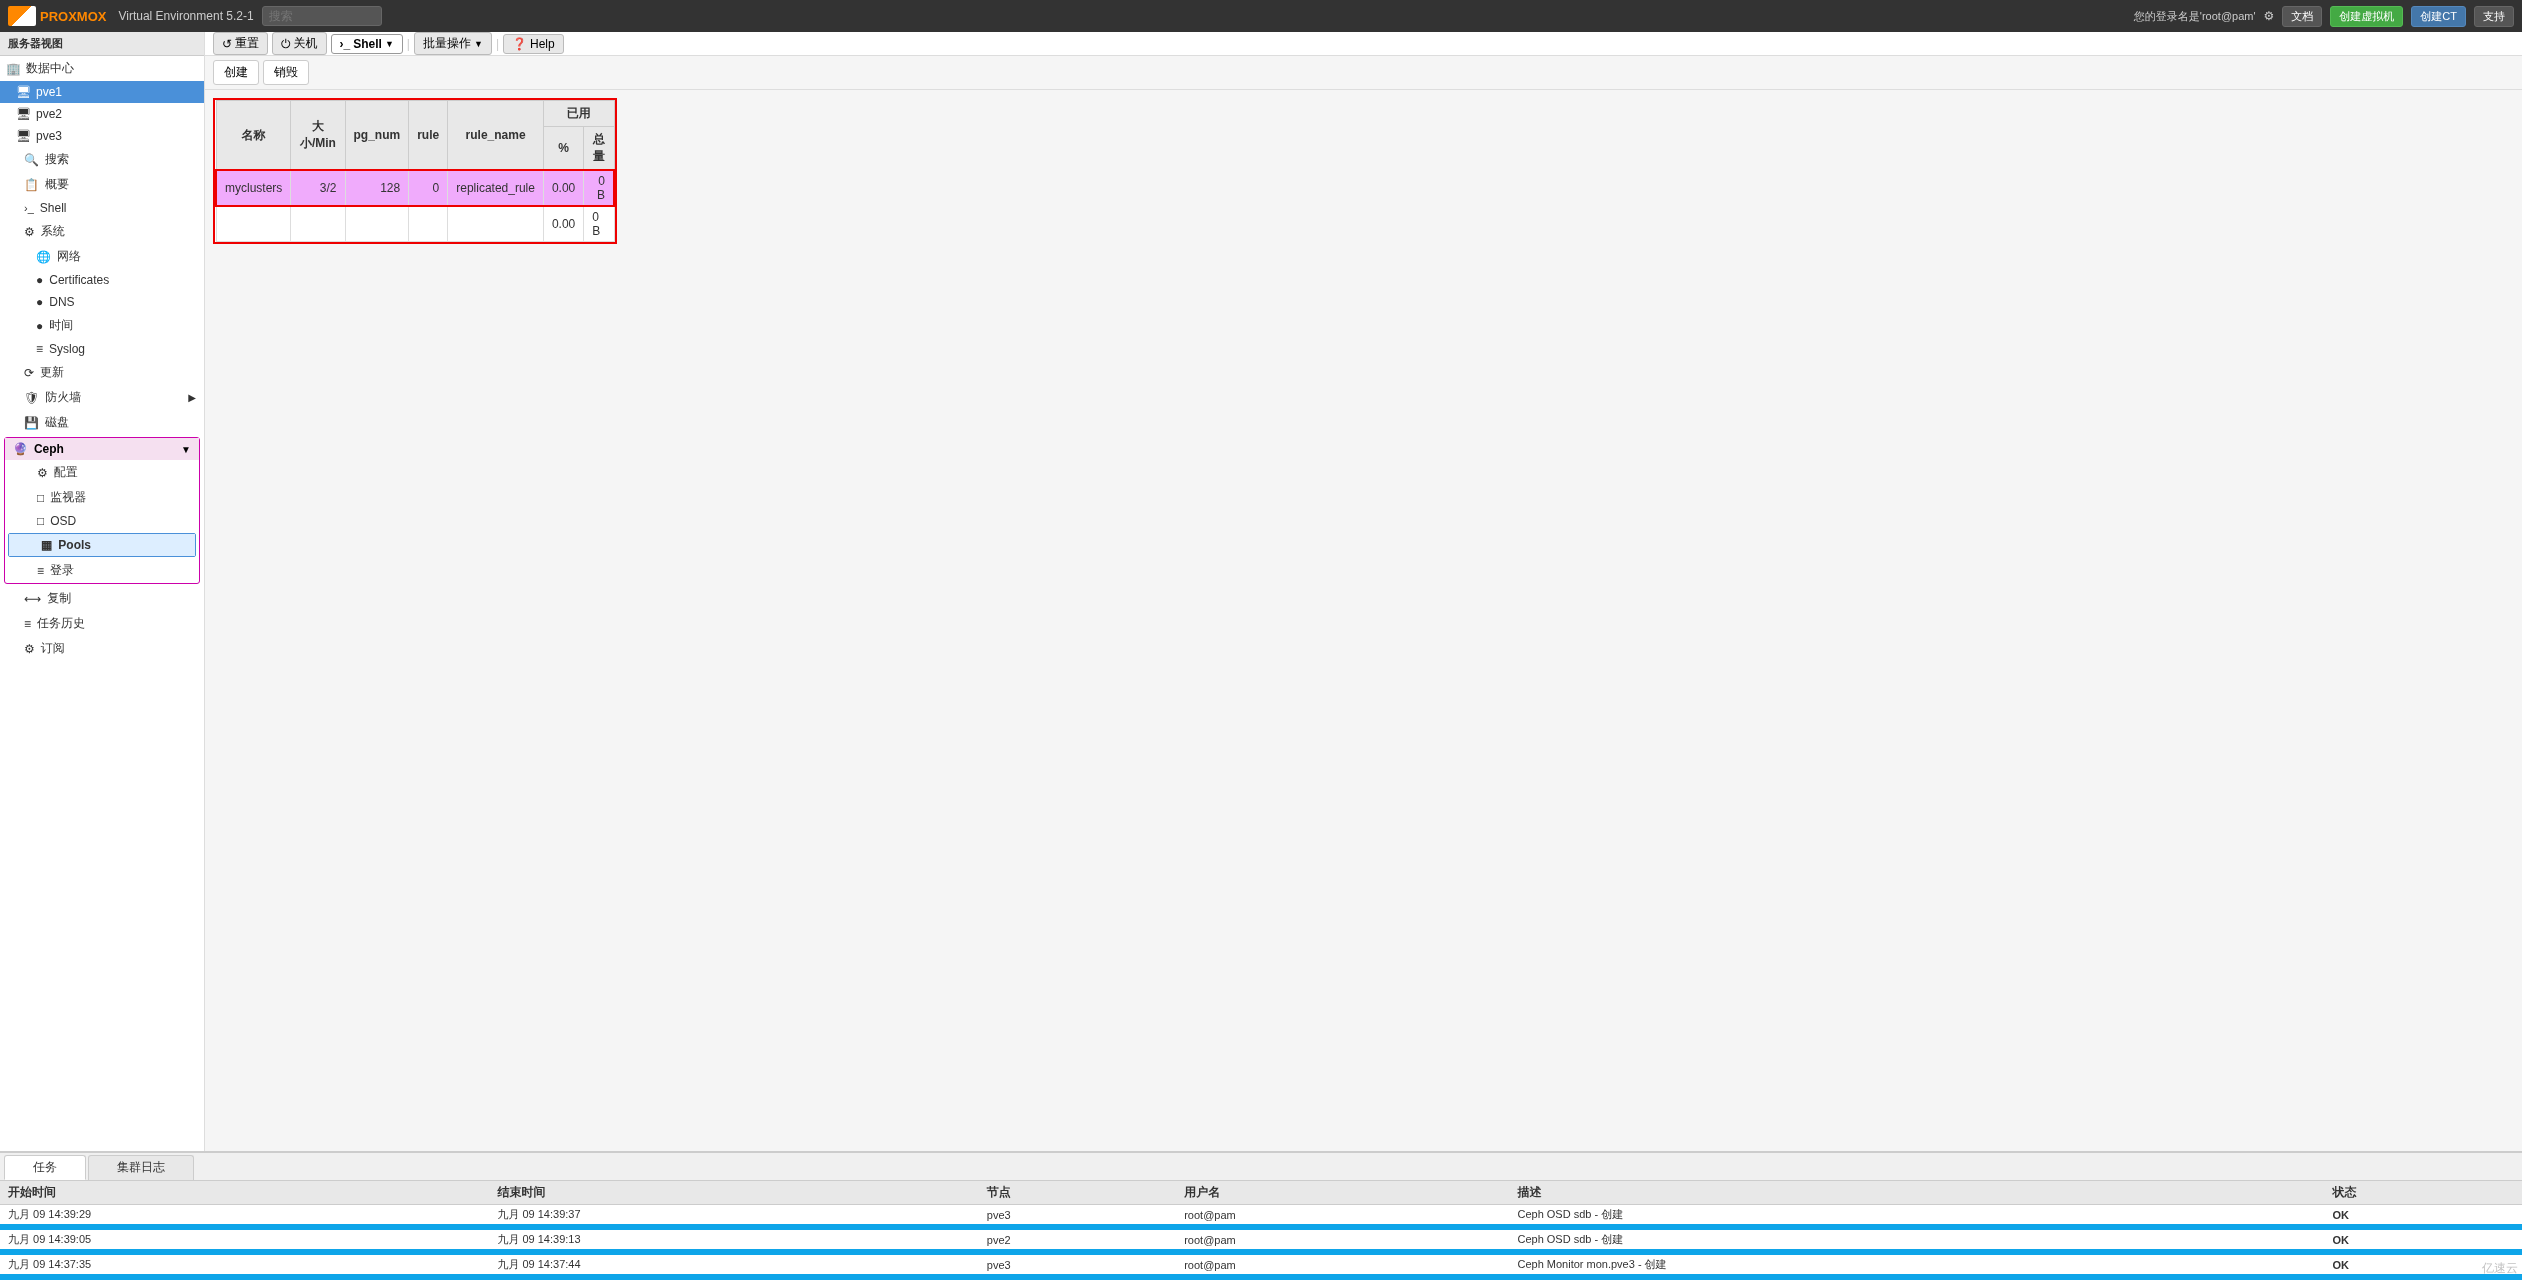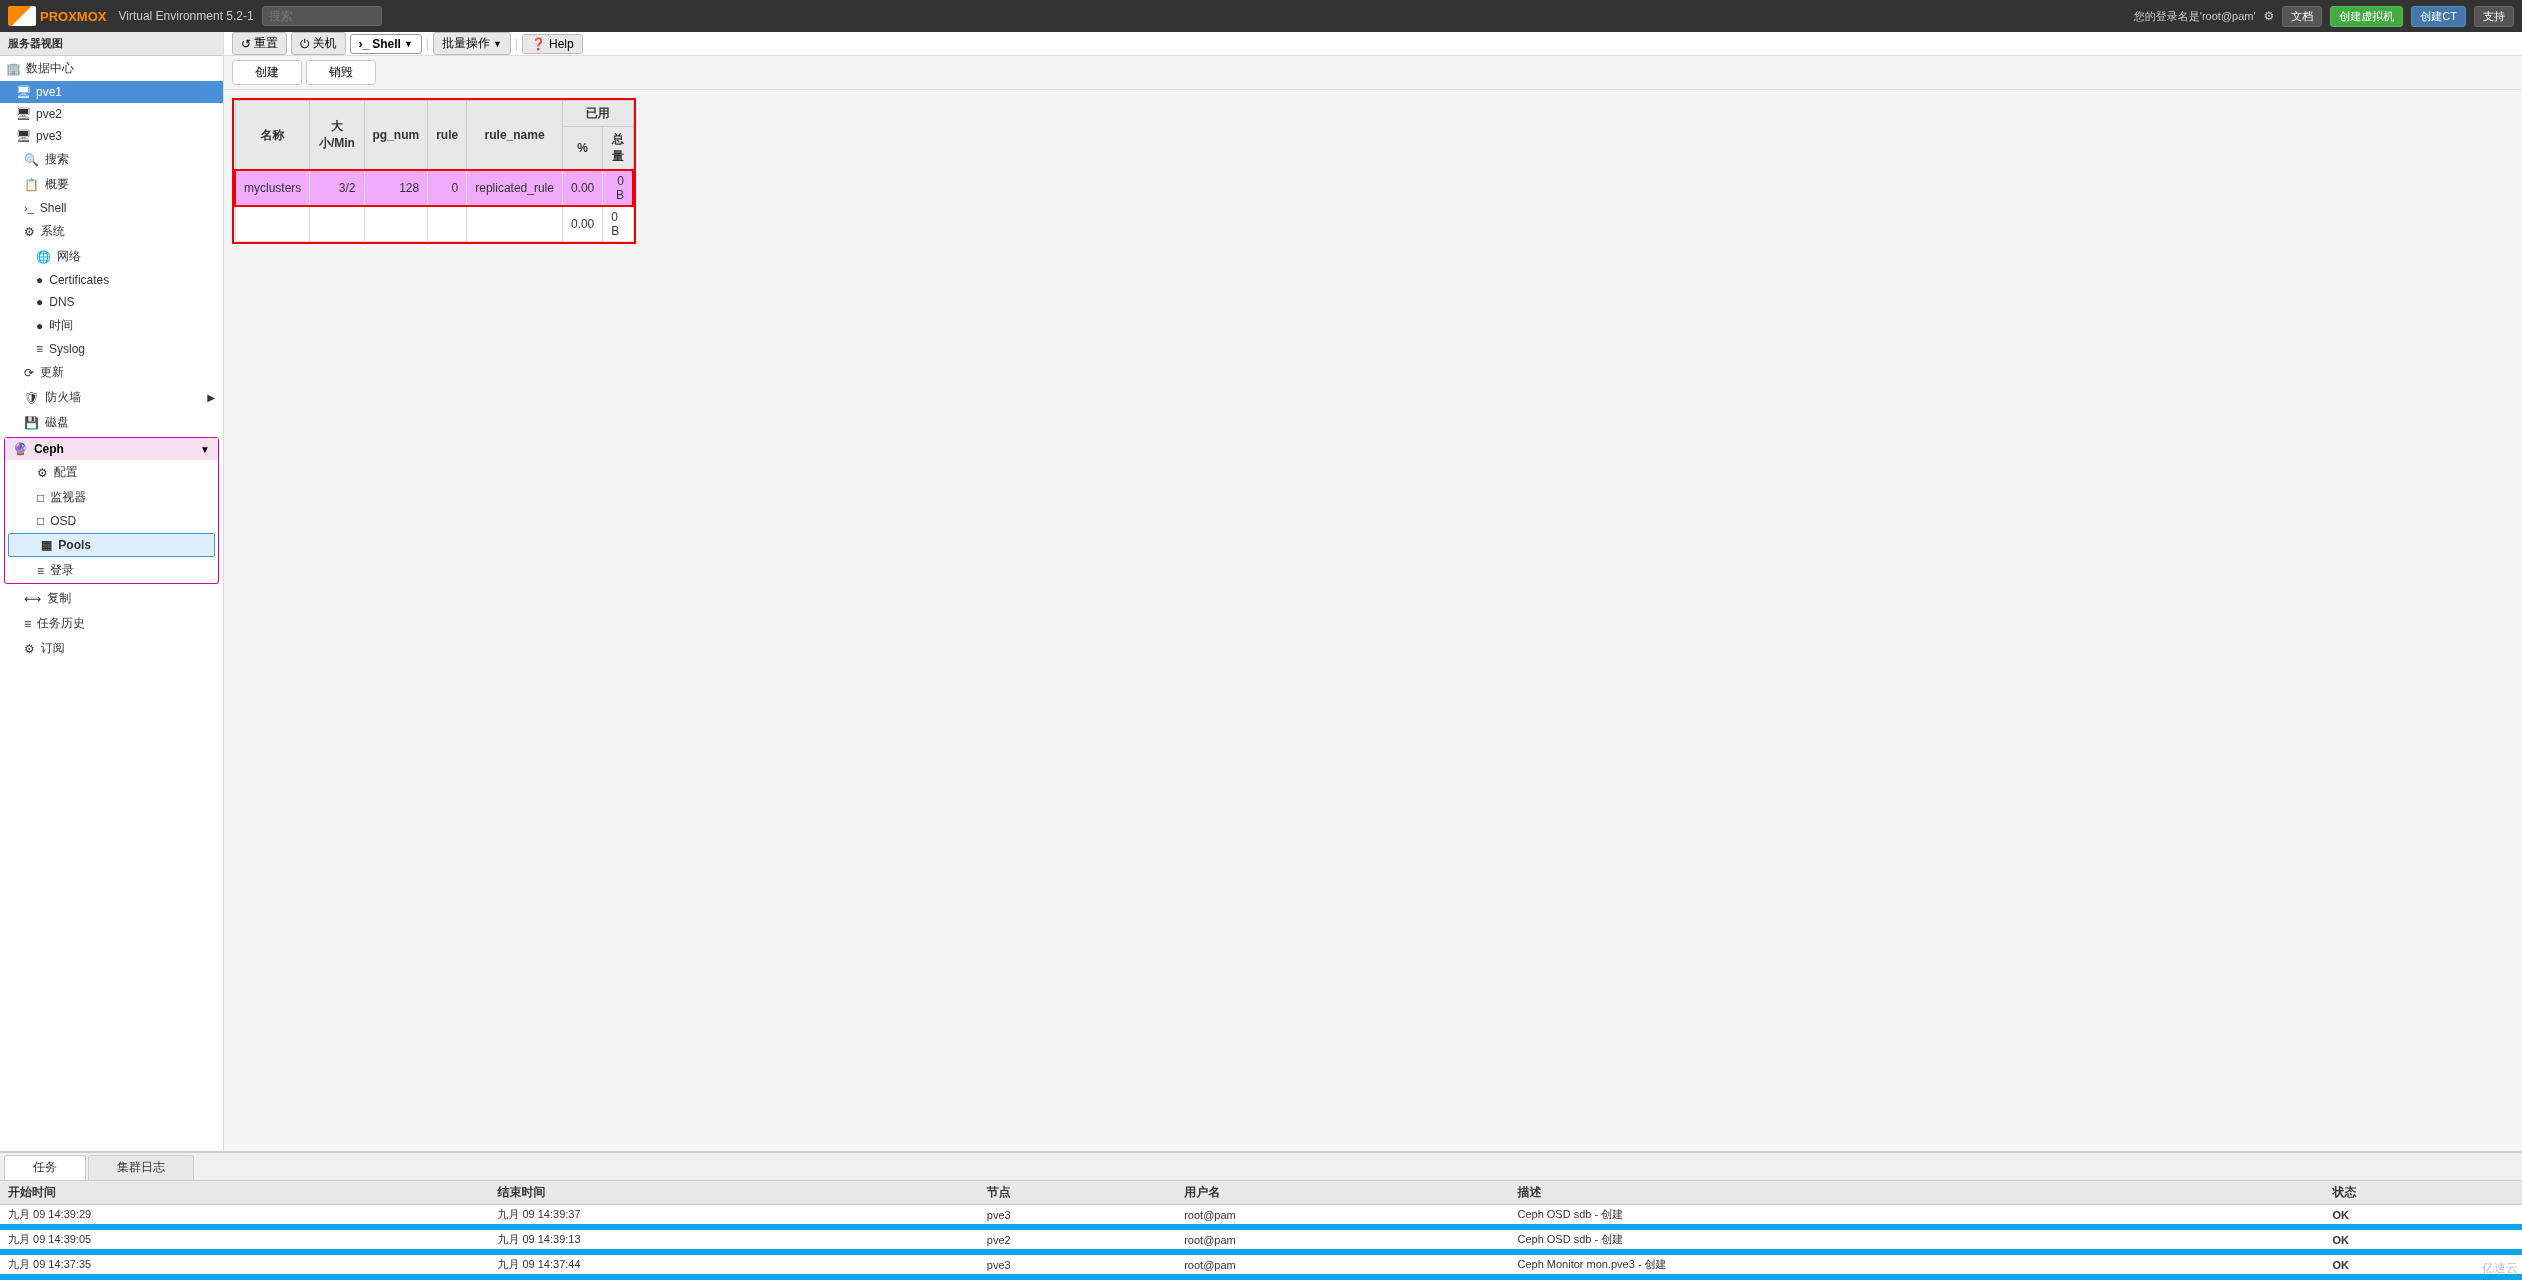--- a/index.html
+++ b/index.html
@@ -40,21 +40,21 @@
 
     
     #main-layout {
       display: flex;
       flex: 1;
       overflow: hidden;
     }
 
     
     #sidebar {
-      width: 224px;
+      width: 205px;
       background: #fff;
       border-right: 1px solid #ddd;
       display: flex;
       flex-direction: column;
       overflow-y: auto;
       flex-shrink: 0;
     }
     .sidebar-header {
       background: #e8e8e8;
       padding: 4px 8px;
@@ -92,21 +92,21 @@
     
     #toolbar {
       background: #f5f5f5;
       border-bottom: 1px solid #ddd;
       padding: 4px 8px;
       display: flex;
       gap: 4px;
       flex-shrink: 0;
     }
     #toolbar .toolbar-btn {
-      background: #fff; border: 1px solid #ccc; padding: 3px 22px;
+      background: #fff; border: 1px solid #ccc; padding: 3px 10px;
       border-radius: 3px; cursor: pointer; font-size: 12px;
     }
 
     
     #table-area {
       flex: 1;
       overflow: auto;
       padding: 8px;
       background: #f5f5f5;
     }

